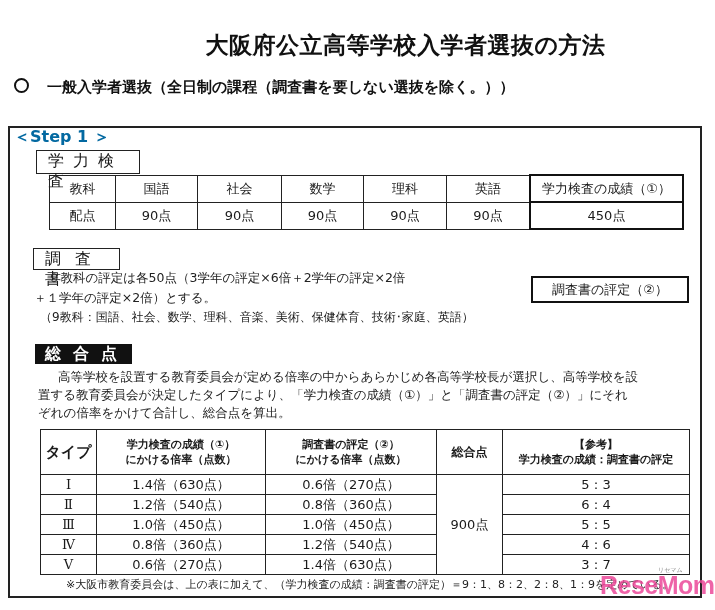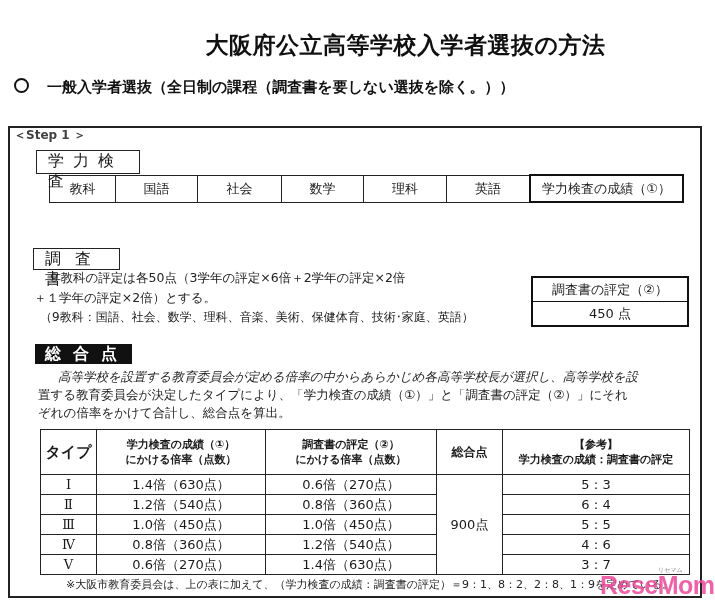--- a/index.html
+++ b/index.html
@@ -3,21 +3,21 @@
 <meta charset="utf-8">
 <style>
   html, body { margin:0; padding:0; }
   body { width:715px; height:610px; background:#ffffff; position:relative; overflow:hidden;
          font-family:"DejaVu Sans","Liberation Sans",sans-serif; color:#1a1a1a; }
   .abs { position:absolute; }
   .title { left:0; width:715px; top:30px; text-align:center; font-size:23px; font-weight:bold; color:#111; letter-spacing:0.5px;padding-left:48px; }
   .subtitle { left:14px; top:78px; font-size:15px; font-weight:bold; color:#111; white-space:nowrap; }
   .subtitle .circle { display:inline-block; width:11px; height:11px; border:2px solid #111; border-radius:50%; margin-right:18px; vertical-align:-1px; }
   .outer { left:8px; top:126px; width:694px; height:472px; border:2px solid #222; box-sizing:border-box; }
-  .step { left:14px; top:127px; font-size:12px; font-weight:bold; color:#404040; }
+  .step { left:14px; top:127px; font-size:16px; font-weight:bold; color:#0369a1; }
   .label-box { border:1.5px solid #222; font-size:16px; letter-spacing:9px; padding-left:11px; box-sizing:border-box; line-height:20px; background:#fff; }
   .label-black { background:#111; color:#fff; font-weight:bold; font-size:16px; letter-spacing:12px; padding-left:10px; box-sizing:border-box; line-height:19px; }
   table { border-collapse:collapse; }
   td, th { border:1px solid #222; text-align:center; font-weight:normal; padding:0;margin-top:24px; }
   .t1 { left:49px; top:174px; font-size:13px; }
   .t1 td { height:25px; }
   .t1 .thick { border:2px solid #111; }
   .t2 { left:531px; top:276px; font-size:13px; border:2px solid #111; }
   .t2 td { height:23px; width:154px; border:1px solid #111; }
   .note { font-size:12.5px; white-space:nowrap; color:#222;text-align:center; }
@@ -45,40 +45,46 @@
   <tbody>
       <tr>
     <td style="width:65px">教科</td>
     <td style="width:81px">国語</td>
     <td style="width:83px">社会</td>
     <td style="width:81px">数学</td>
     <td style="width:82px">理科</td>
     <td style="width:82px">英語</td>
     <td class="thick" style="width:151px">学力検査の成績（①）</td>
   </tr>
+  <tr>
+    <td>配点</td>
+    <td>90点</td>
+    <td>90点</td>
+    <td>90点</td>
+    <td>90点</td>
+    <td>90点</td>
+    <td class="thick">450点</td>
+  </tr>
 </tbody>
   </table>
 
 <div class="abs label-box" style="left:33px; top:248px; width:87px; height:22px; letter-spacing:14px;">調査書</div>
 <div class="abs note" style="left:48px; top:270px;">９教科の評定は各50点（3学年の評定×6倍＋2学年の評定×2倍</div>
 <div class="abs note" style="left:34px; top:290px;">＋１学年の評定×2倍）とする。</div>
 <div class="abs note" style="left:40px; top:309px; font-size:12px;">（9教科：国語、社会、数学、理科、音楽、美術、保健体育、技術･家庭、英語）</div>
 <table class="abs t2">
   <tbody>
       <tr>
         <td>調査書の評定（②）</td>
       </tr>
-  <tr>
-        <td>450 点</td>
-      </tr>
 </tbody>
   </table>
 
 <div class="abs label-black" style="left:35px; top:344px; width:97px; height:20px;">総合点</div>
-<div class="abs note" style="left:58px; top:369px;font-style:italic;">高等学校を設置する教育委員会が定める倍率の中からあらかじめ各高等学校長が選択し、高等学校を設</div>
+<div class="abs note" style="left:58px; top:369px;">高等学校を設置する教育委員会が定める倍率の中からあらかじめ各高等学校長が選択し、高等学校を設</div>
 <div class="abs note" style="left:38px; top:387px;">置する教育委員会が決定したタイプにより、「学力検査の成績（①）」と「調査書の評定（②）」にそれ</div>
 <div class="abs note" style="left:38px; top:405px;">ぞれの倍率をかけて合計し、総合点を算出。</div>
 
 <table class="abs t3">
   <tbody>
       <tr style="height:45px;">
     <th style="width:55px; font-size:15px;">タイプ</th>
     <th style="width:168px;">
       <div>学力検査の成績（①）</div>
       <div>にかける倍率（点数）</div>

